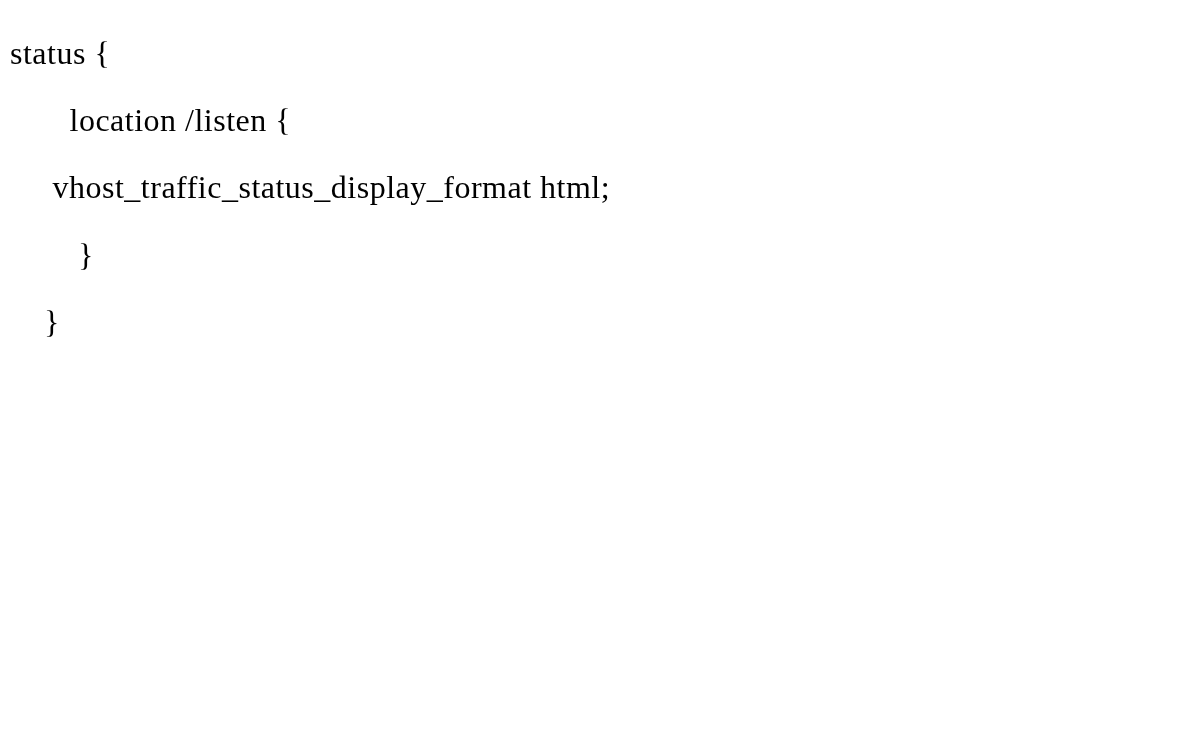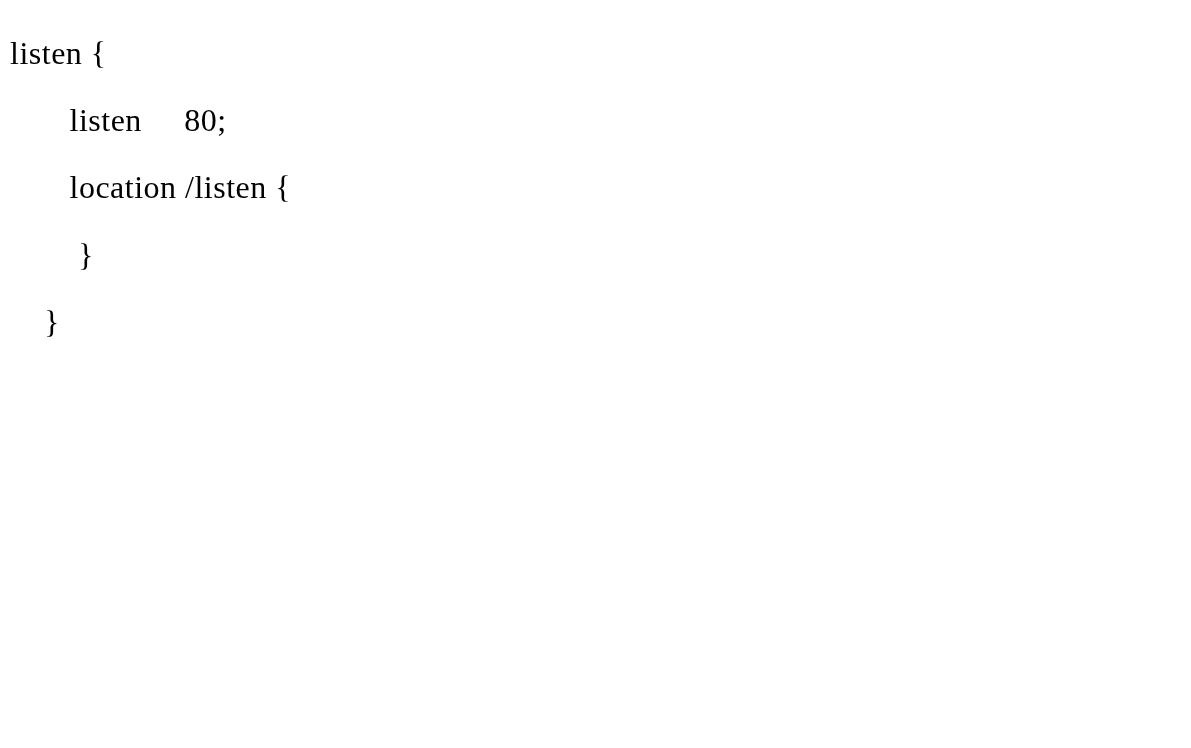--- a/index.html
+++ b/index.html
@@ -16,18 +16,18 @@
     }
     .line {
       white-space: pre;
       letter-spacing: 0.5px;
     }
   </style>
 </head>
 <body>
 
 <div>
-<div class="line">listen {</div>
-<div class="line">       listen     80;</div>
+<div class="line">status {</div>
 <div class="line">       location /listen {</div>
+<div class="line">     vhost_traffic_status_display_format html;</div>
 <div class="line">        }</div>
 <div class="line">    }</div>
 </div>
 
 </body></html>

